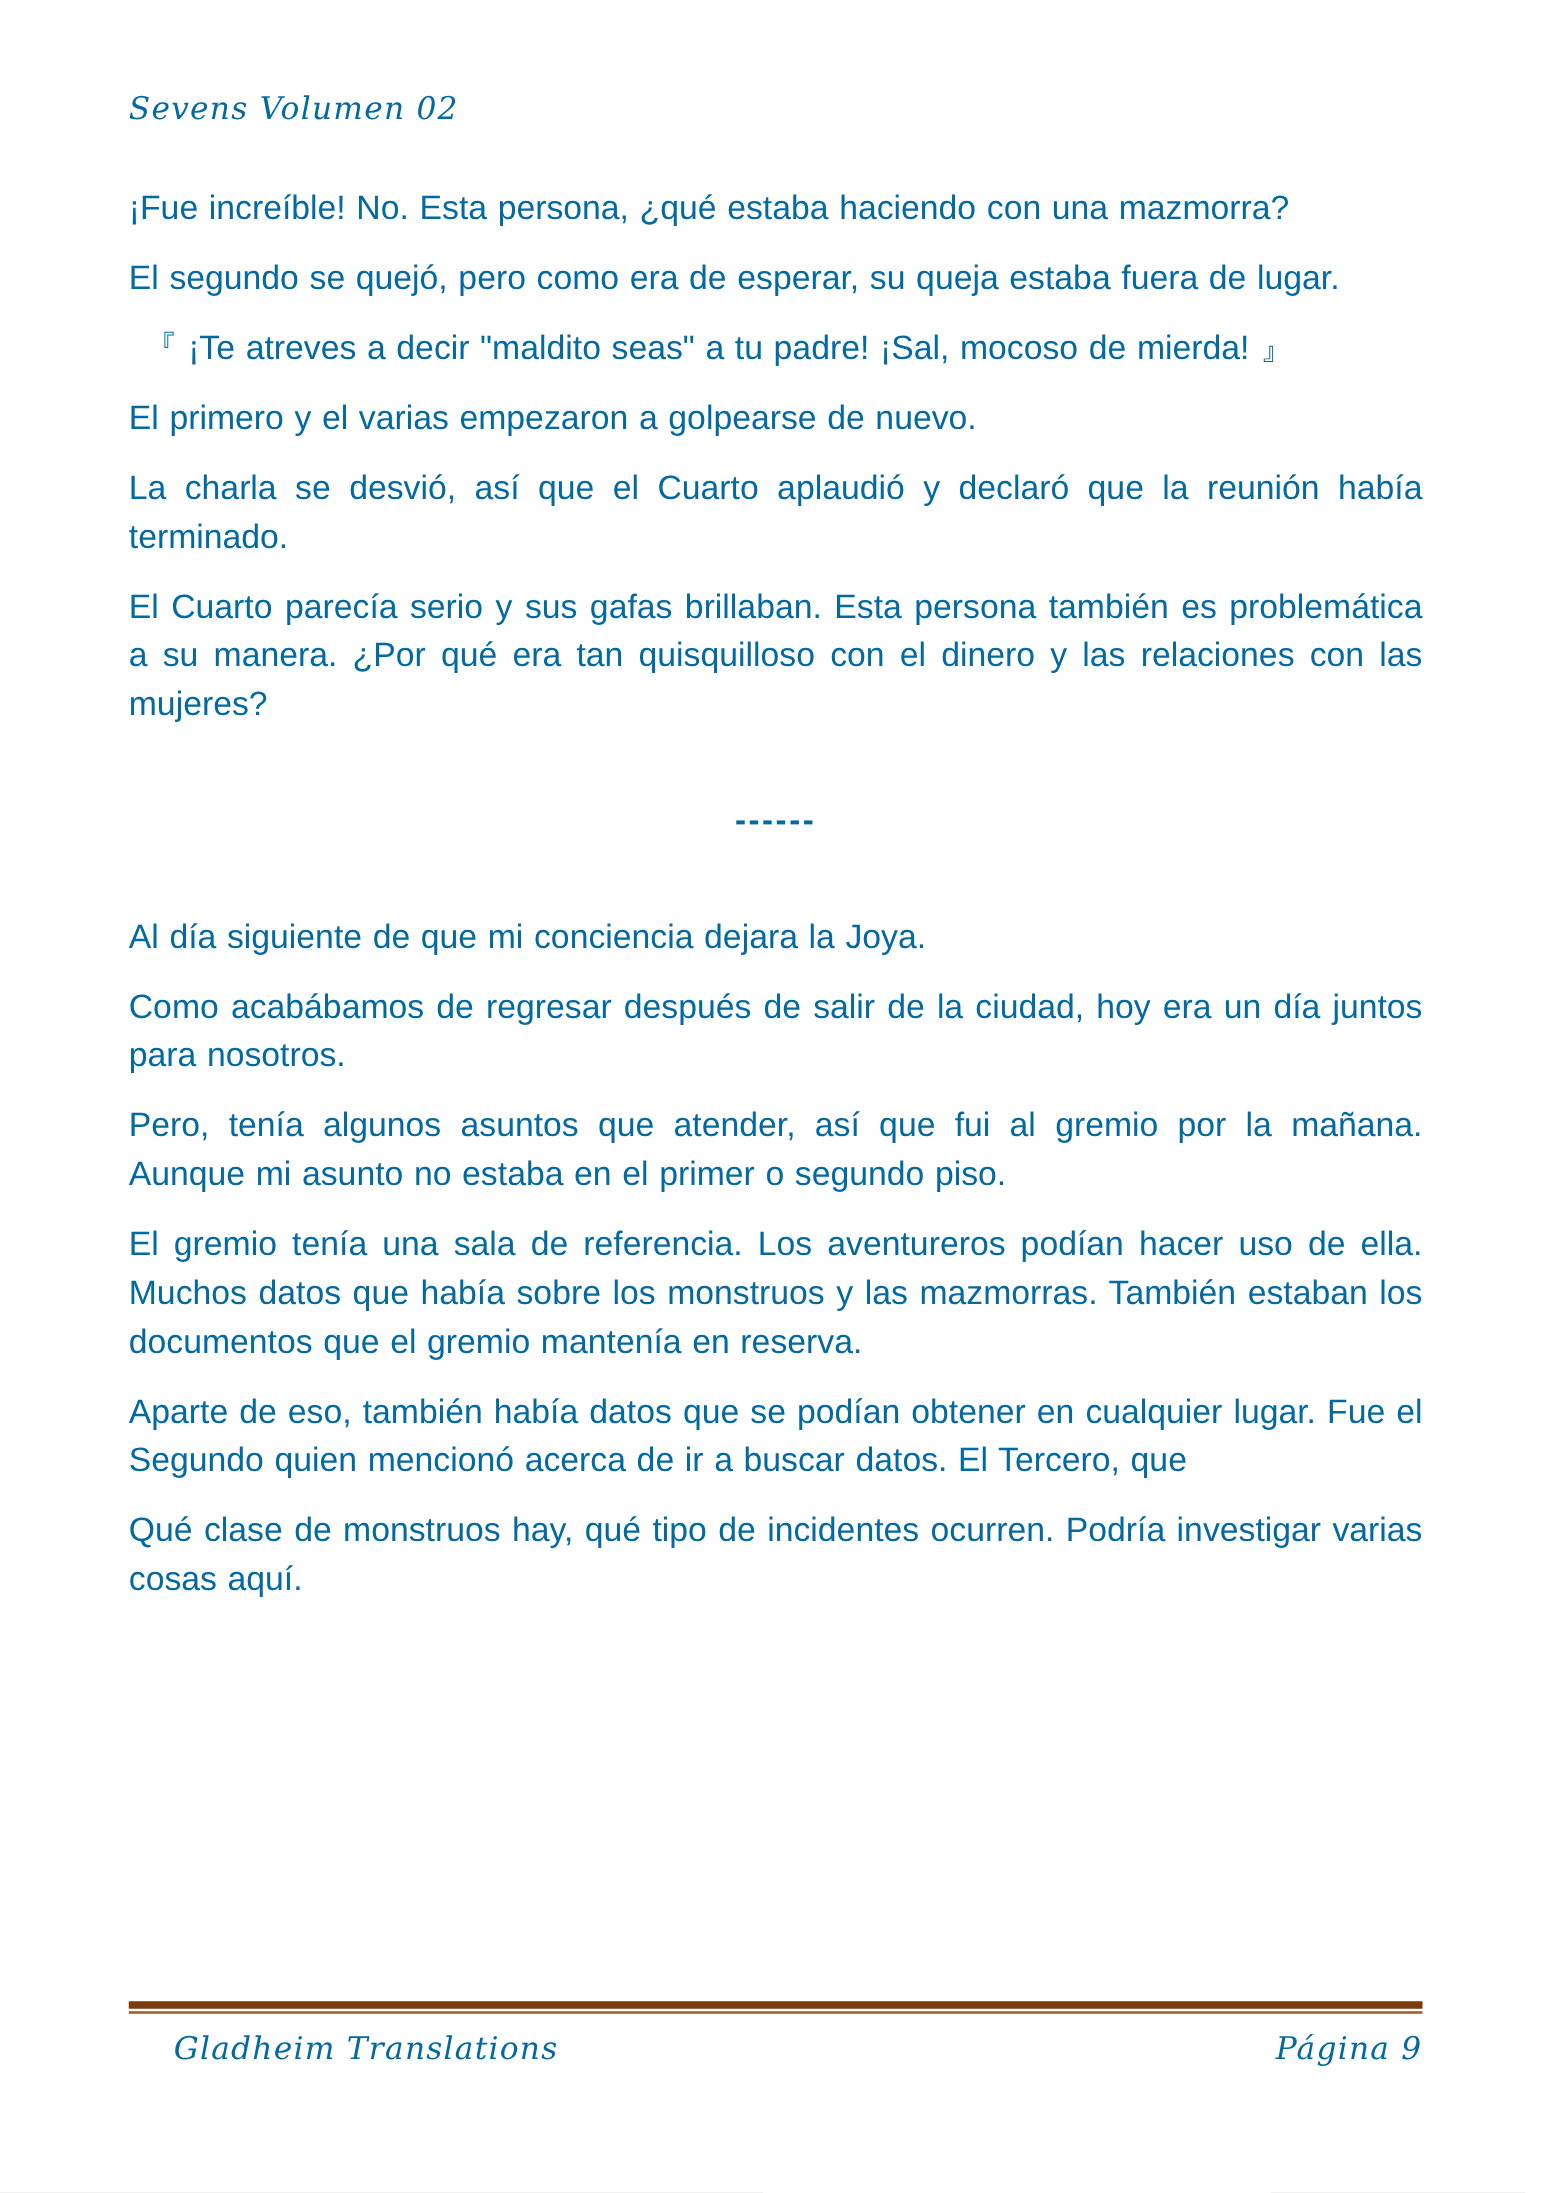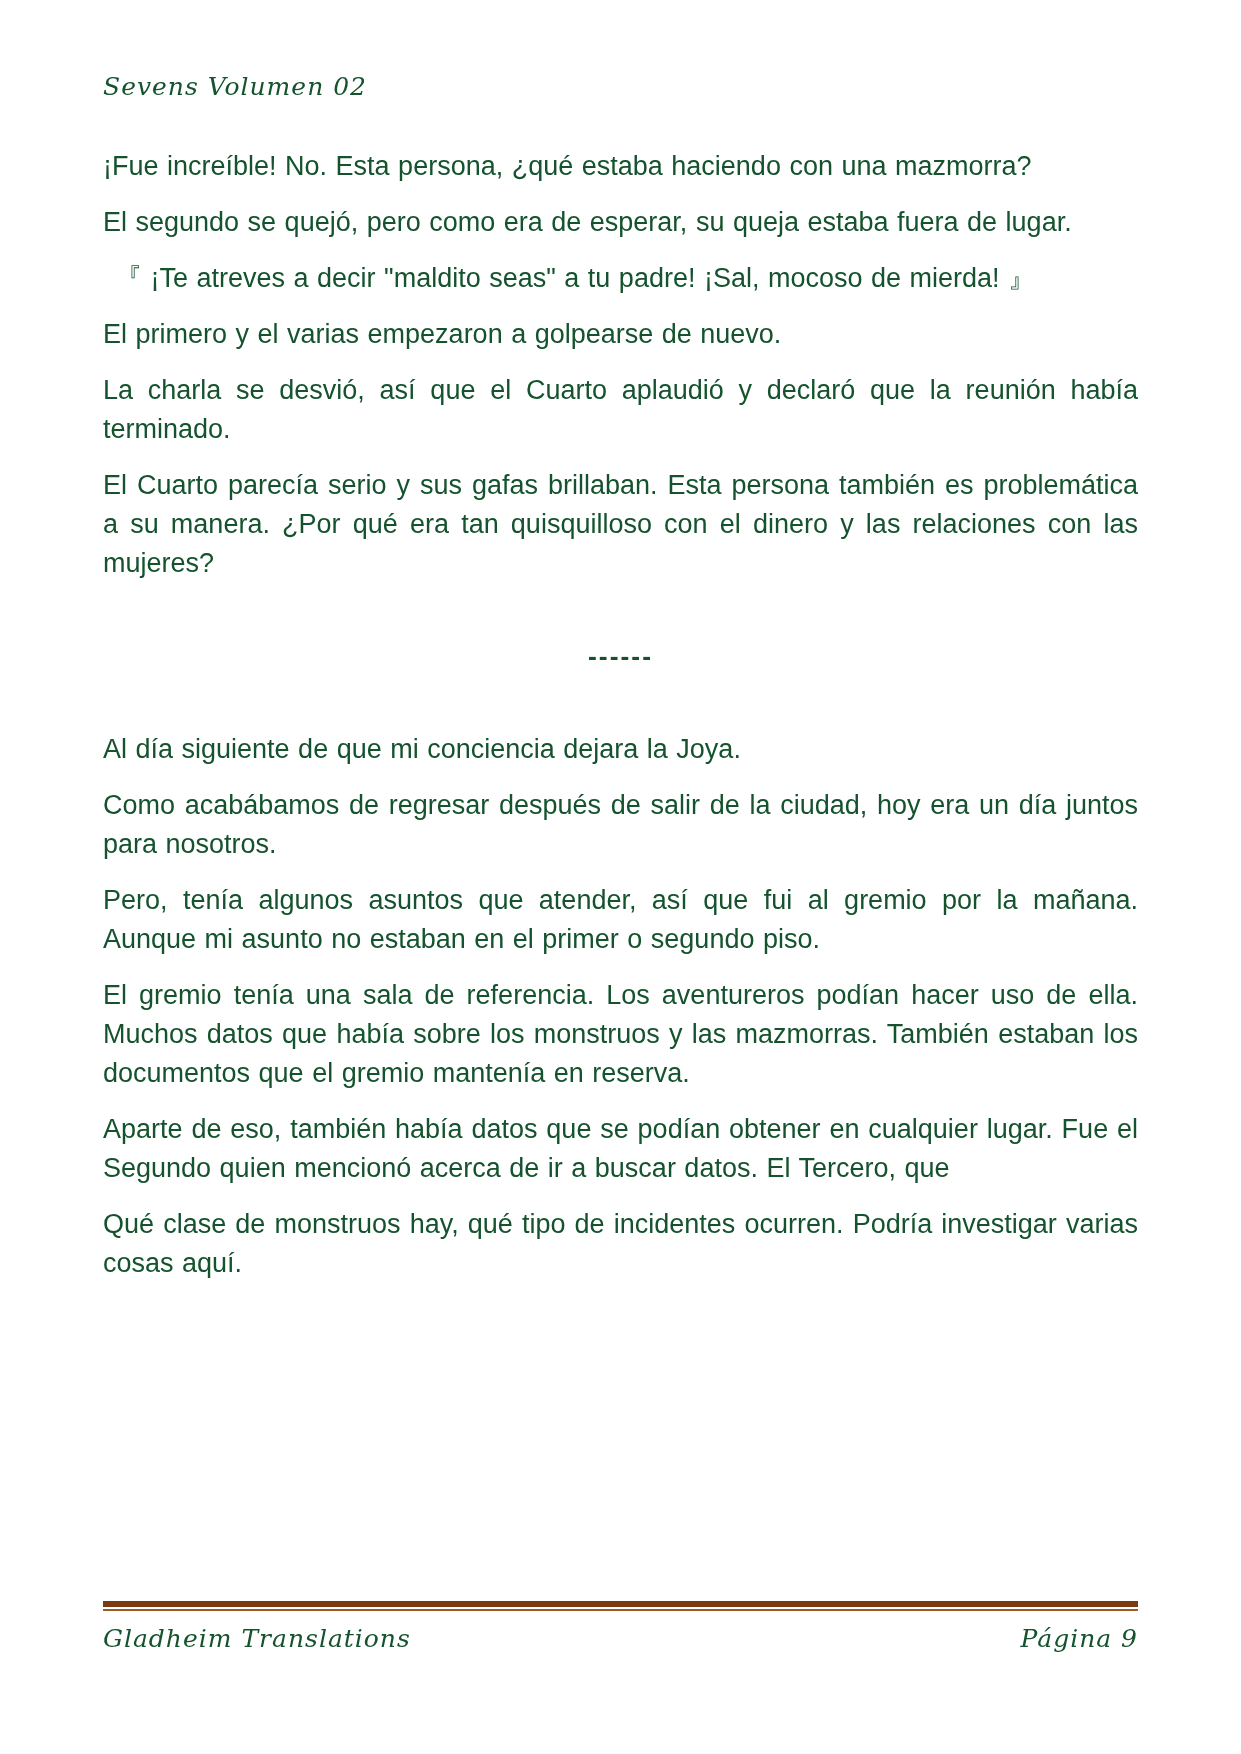--- a/index.html
+++ b/index.html
@@ -53,46 +53,47 @@
   .rule-light { height: 2px; margin-top: 2px; }
   .footer-text {
     display: flex;
     justify-content: space-between;
     align-items: baseline;
     margin-top: 13px;
     font-family: "DejaVu Serif", serif;
     font-style: italic;
     font-size: 25px;
     letter-spacing: 1px;
+    margin-left: 36px;
   }
 </style>
 </head>
 <body>
 
-<div class="page" style="background: rgb(255, 255, 255); color: #14532d;">
+<div class="page" style="background: rgb(255, 255, 255); color: #0369a1;">
 
   <div class="content">
 
     <div class="doc-header">Sevens Volumen 02</div>
 
     <div class="body-text">
       <p>¡Fue increíble! No. Esta persona, ¿qué estaba haciendo con una mazmorra?</p>
       <p>El segundo se quejó, pero como era de esperar, su queja estaba fuera de lugar.</p>
       <p class="quote">『 ¡Te atreves a decir "maldito seas" a tu padre! ¡Sal, mocoso de mierda! 』</p>
       <p>El primero y el varias empezaron a golpearse de nuevo.</p>
       <p>La charla se desvió, así que el Cuarto aplaudió y declaró que la reunión había terminado.</p>
       <p>El Cuarto parecía serio y sus gafas brillaban. Esta persona también es problemática a su manera. ¿Por qué era tan quisquilloso con el dinero y las relaciones con las mujeres?</p>
     </div>
 
     <div class="separator">------</div>
 
     <div class="body-text">
       <p>Al día siguiente de que mi conciencia dejara la Joya.</p>
       <p>Como acabábamos de regresar después de salir de la ciudad, hoy era un día juntos para nosotros.</p>
-      <p>Pero, tenía algunos asuntos que atender, así que fui al gremio por la mañana. Aunque mi asunto no estaban en el primer o segundo piso.</p>
+      <p>Pero, tenía algunos asuntos que atender, así que fui al gremio por la mañana. Aunque mi asunto no estaba en el primer o segundo piso.</p>
       <p>El gremio tenía una sala de referencia. Los aventureros podían hacer uso de ella. Muchos datos que había sobre los monstruos y las mazmorras. También estaban los documentos que el gremio mantenía en reserva.</p>
       <p>Aparte de eso, también había datos que se podían obtener en cualquier lugar. Fue el Segundo quien mencionó acerca de ir a buscar datos. El Tercero, que</p>
       <p>Qué clase de monstruos hay, qué tipo de incidentes ocurren. Podría investigar varias cosas aquí.</p>
     </div>
 
   </div>
 
   <div class="footer">
     <div class="rule-dark" style="background: rgb(123, 58, 16);"></div>
     <div class="rule-light" style="background: rgb(156, 90, 42);"></div>

